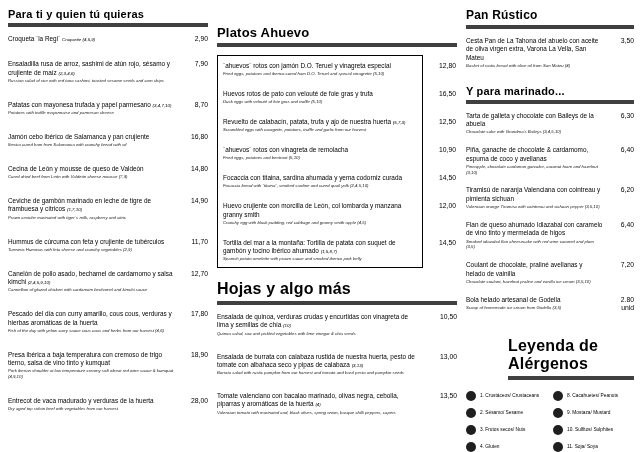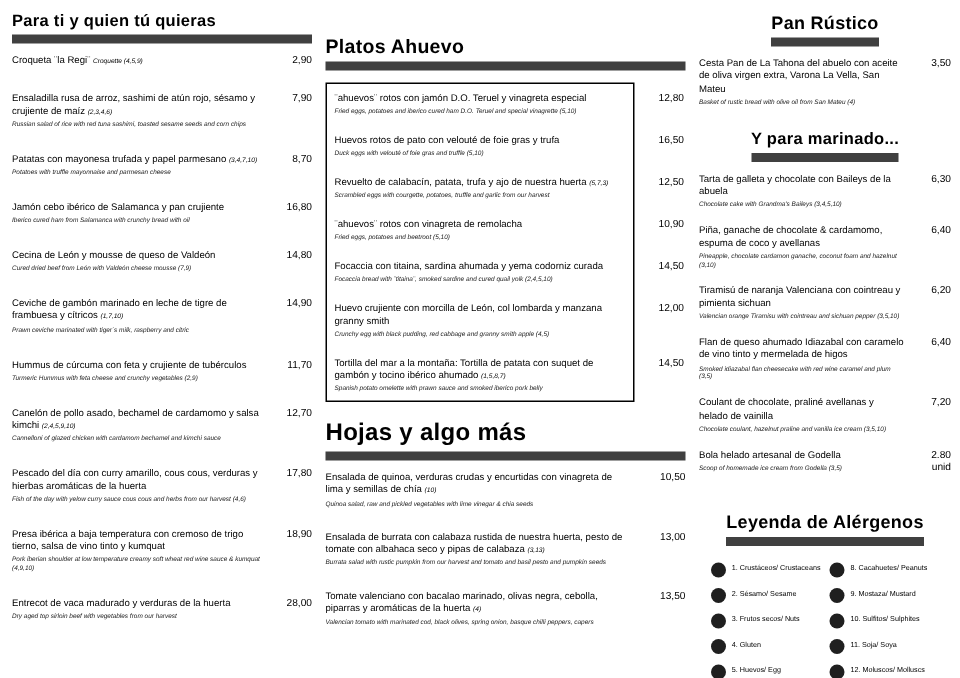--- a/index.html
+++ b/index.html
@@ -6,32 +6,32 @@
   html,body { width:640px; height:452px; }
   body {
     background:#ffffff; color:#000;
     font-family:"Liberation Sans", sans-serif;
     overflow:hidden;
   }
   .page { display:flex; width:640px; height:452px; padding:8px 6px 4px 8px; gap:9px; }
   .col { display:flex; flex-direction:column; }
   .col-left  { width:200px; }
   .col-mid   { width:240px;justify-content:center; }
-  .col-right { flex:1;align-items:center; }
+  .col-right { flex:1; }
 
   .section-title {
-    font-weight:bold; border-bottom:6px solid #404040;
+    font-weight:bold; border-bottom:4px solid #404040;
     padding-bottom:3px; margin-bottom:8px; letter-spacing:.2px;
   }
   .t-left    { font-size:11px; }
   .t-mid     { font-size:13px; }
   .t-salads  { font-size:16px; margin-top:10px; }
   .t-bread   { font-size:12px; }
   .t-dess    { font-size:11px; margin-top:14px; }
-  .t-leg     { font-size:12px; margin-top:14px; }
+  .t-leg     { font-size:16px; margin-top:14px;margin-left:42px; }
 
   .dish { display:flex; align-items:flex-start; }
   .dish-main { flex:1; padding-right:5px; }
   .dish-name { font-size:6.4px; line-height:1.3; }
   .note { font-size:4.4px; font-style:italic; }
   .dish-desc { font-size:4.3px; font-style:italic; color:#1a1a1a; line-height:1.35; margin-top:1px; }
   .dish-price { width:26px; text-align:right; font-size:6.8px; line-height:1.2; }
 
   .col-left .dish { margin-bottom:17px; }
   .dess-list .dish { margin-bottom:11px; }

